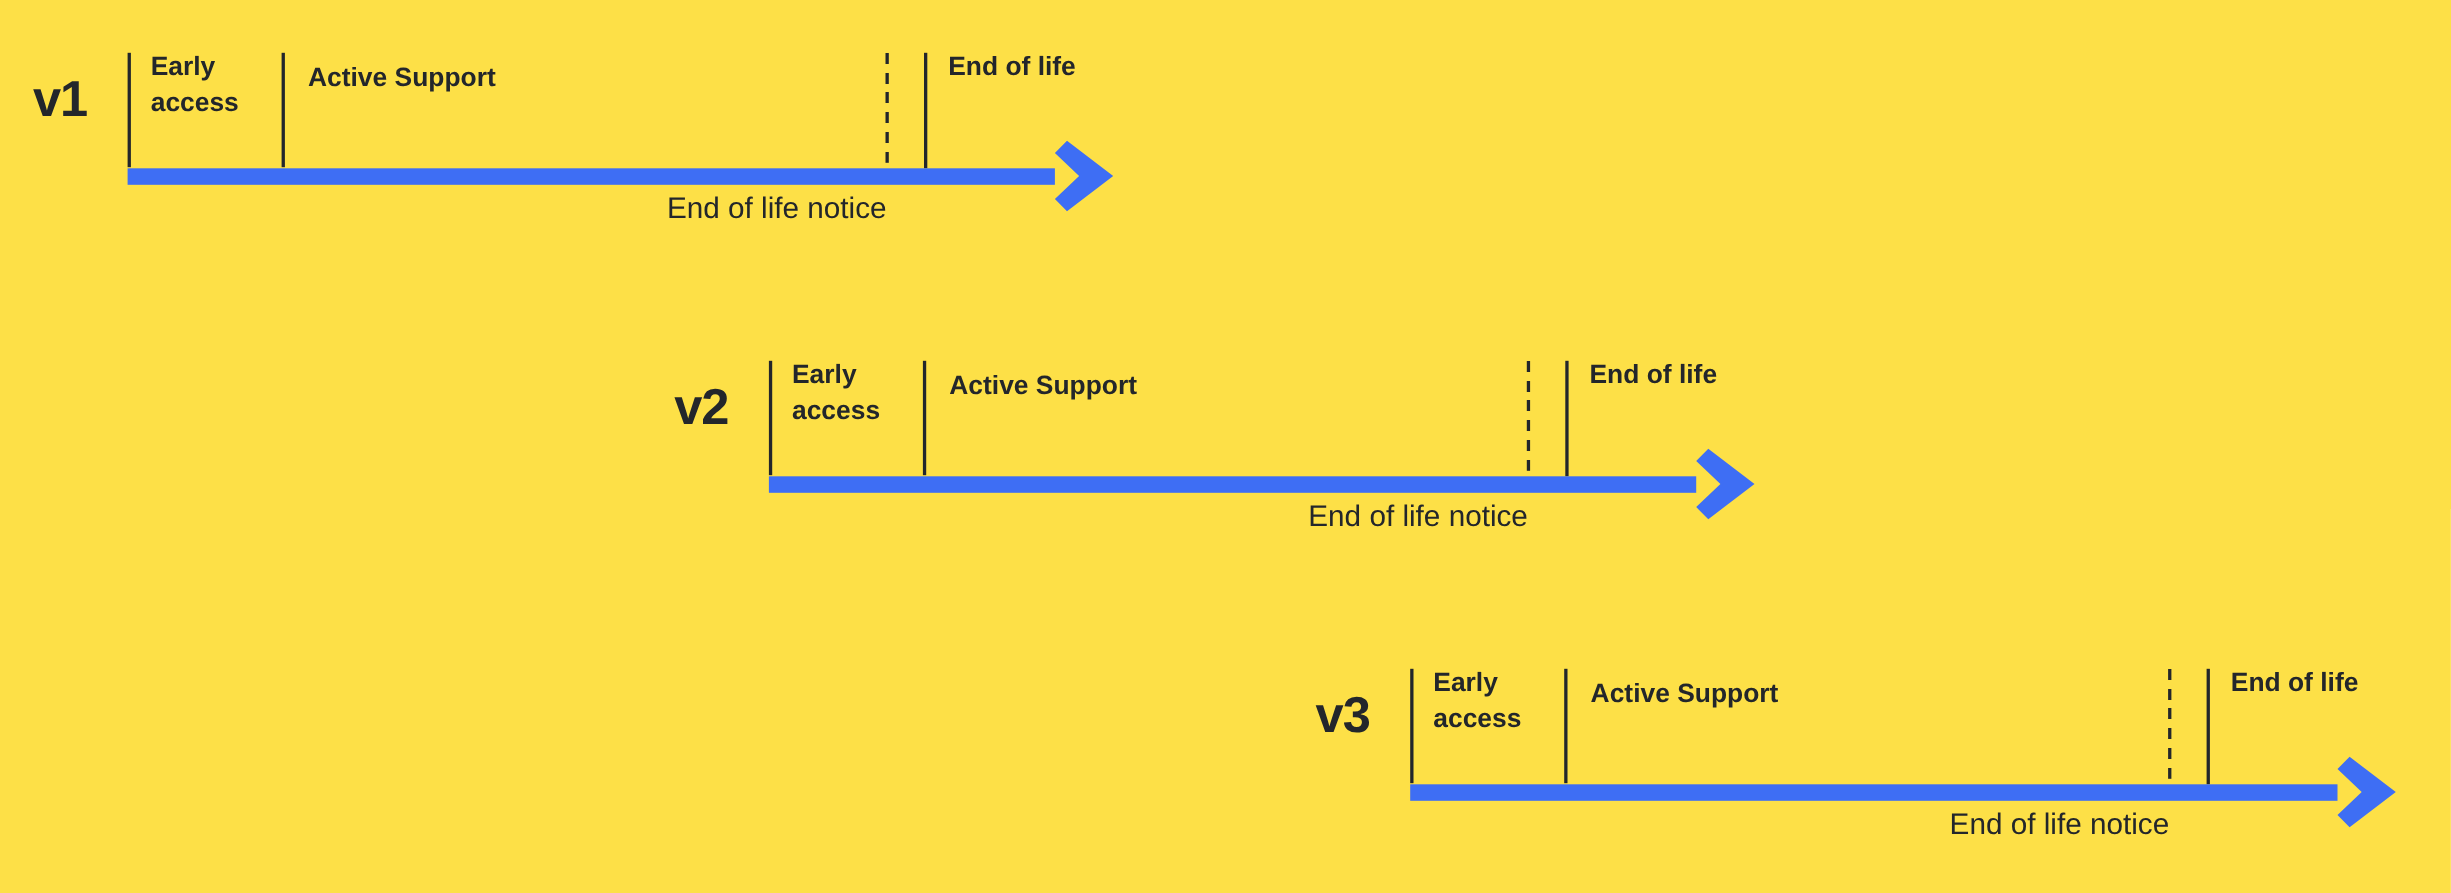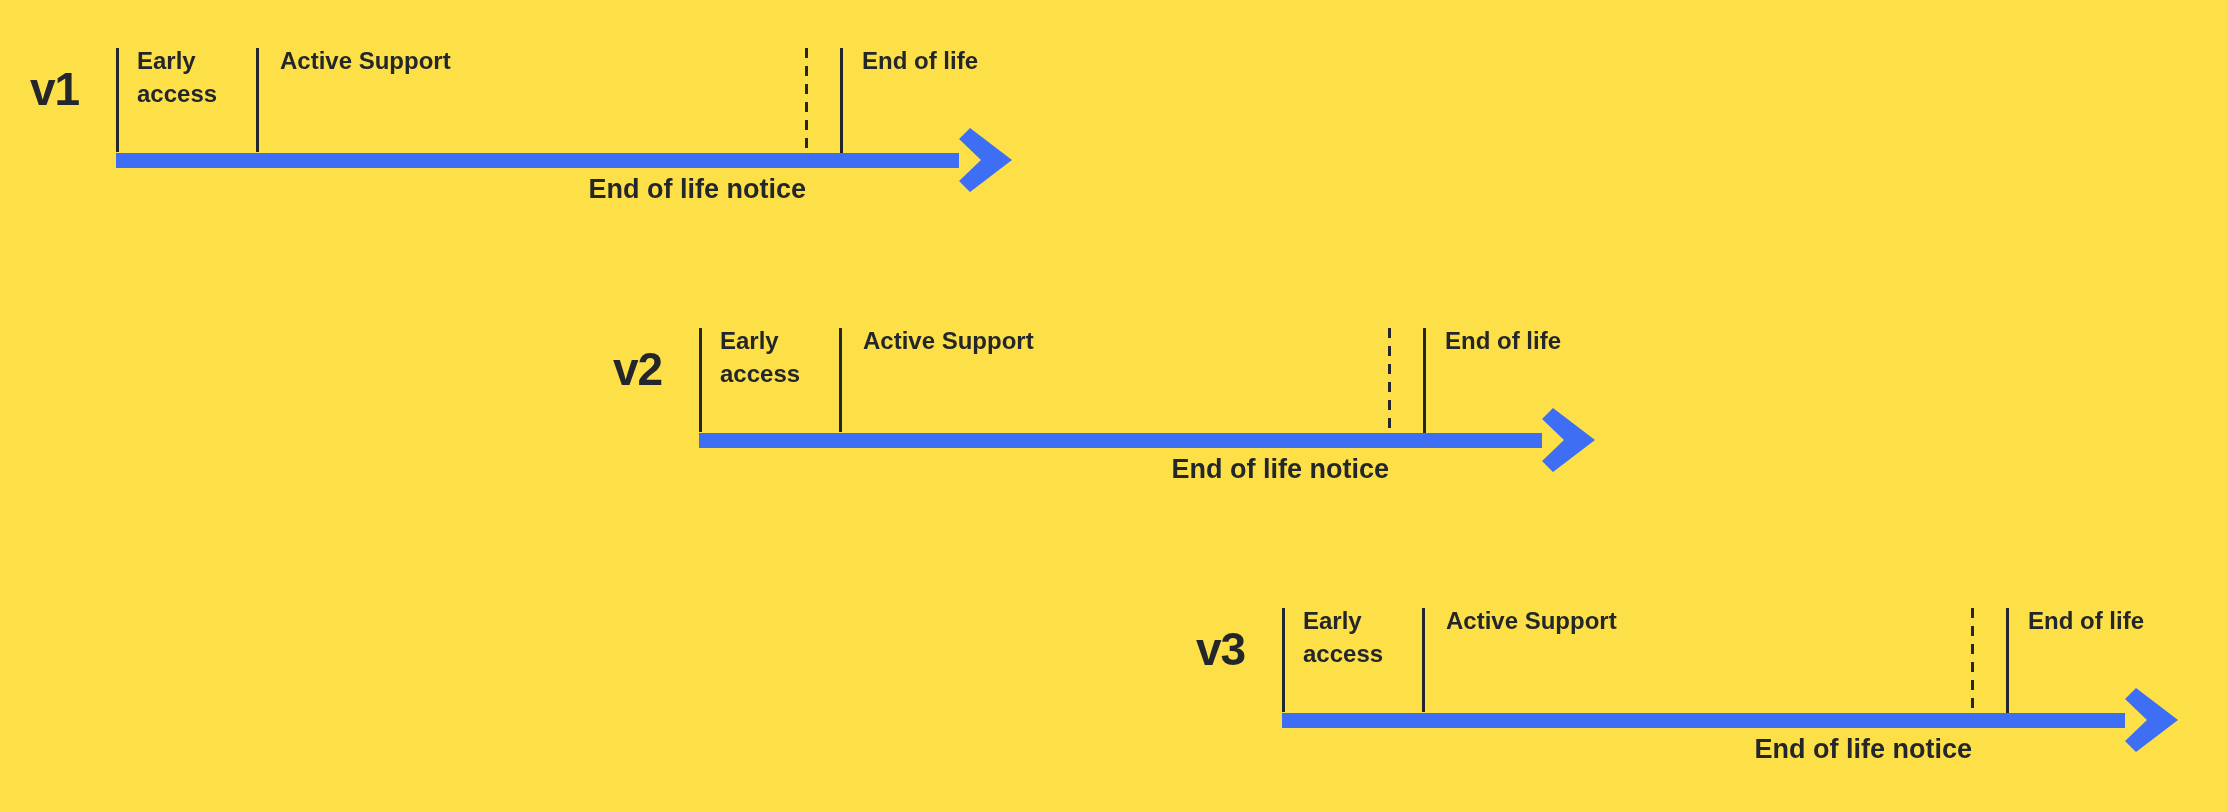--- a/index.html
+++ b/index.html
@@ -64,29 +64,29 @@
     font-weight: 700;
     line-height: 33px;
     color: var(--ink);
     white-space: nowrap;
   }
   .phase-label.early {
     left: 137px;
     width: 108px;
     white-space: normal;
   }
-  .phase-label.active { left: 280px; }
+  .phase-label.active { left: 280px; margin-top: 10px; }
   .phase-label.eol    { left: 862px; }
   .notice-label {
     position: absolute;
     left: 510px;
     top: 175px;
     width: 296px;
     font-size: 27px;
-    font-weight: 700;
+    font-weight: 400;
     line-height: 28px;
     text-align: right;
     color: var(--ink);
     white-space: nowrap;
   }
   .arrow-bar {
     position: absolute;
     left: 116px;
     top: 153px;
     width: 843px;

